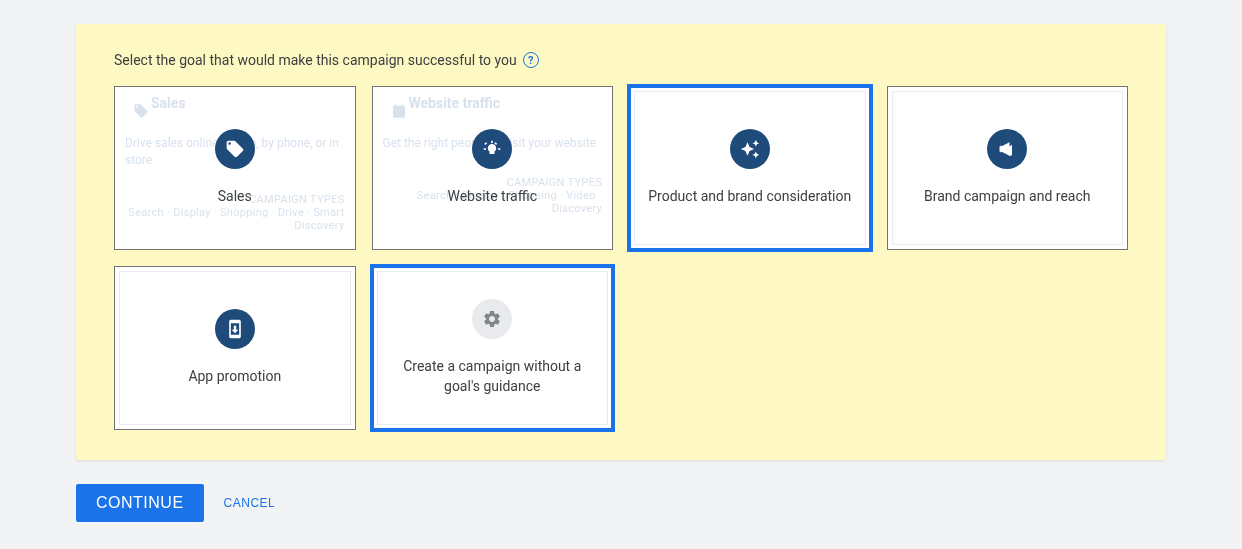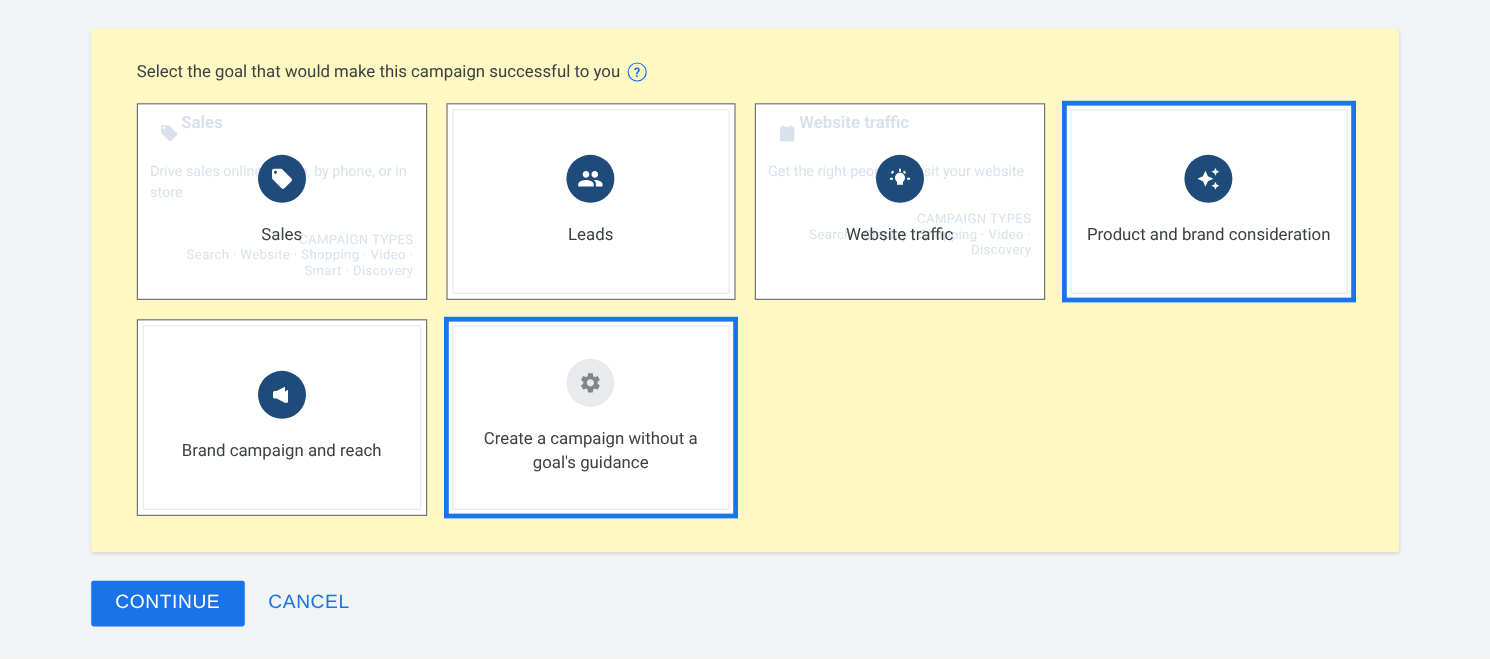--- a/index.html
+++ b/index.html
@@ -144,21 +144,21 @@
       font-weight: 500;
       letter-spacing: 0.5px;
       padding: 10px 20px;
       border-radius: 2px;
       cursor: pointer;
     }
     .btn-cancel {
       background: none;
       border: none;
       color: #1a73e8;
-      font-size: 16px;
+      font-size: 12px;
       font-weight: 500;
       letter-spacing: 0.5px;
       cursor: pointer;
     }
     svg {
       display: block;
     }
   </style>
 </head>
 <body>
@@ -172,46 +172,34 @@
   <div class="grid">
 
     <div class="goal-card">
       <div class="ghost">
         <svg class="ghost-tag-icon" viewBox="0 0 24 24">
             <path fill="#d9e2ec" d="M21.41 11.58l-9-9C12.05 2.22 11.55 2 11 2H4c-1.1 0-2 .9-2 2v7c0 .55.22 1.05.59 1.42l9 9c.36.36.86.58 1.41.58s1.05-.22 1.41-.59l7-7c.37-.36.59-.86.59-1.41s-.23-1.06-.59-1.42zM5.5 7C4.67 7 4 6.33 4 5.5S4.67 4 5.5 4 7 4.67 7 5.5 6.33 7 5.5 7z"></path>
           </svg>
         <div class="ghost-title">Sales</div>
         <div class="ghost-body">Drive sales online, in app, by phone, or in store</div>
         <div class="ghost-types-label">CAMPAIGN TYPES</div>
-        <div class="ghost-types-label">Search · Website · Shopping · Video · Smart · Discovery</div>
+        <div class="ghost-types-label">Search · Display · Shopping · Drive · Smart · Discovery</div>
       </div>
       <div class="goal-inner" style="border:none;">
         <div class="goal-content">
           <div class="icon-circle">
             <svg width="20" height="20" viewBox="0 0 24 24">
                 <path fill="#fff" d="M21.41 11.58l-9-9C12.05 2.22 11.55 2 11 2H4c-1.1 0-2 .9-2 2v7c0 .55.22 1.05.59 1.42l9 9c.36.36.86.58 1.41.58s1.05-.22 1.41-.59l7-7c.37-.36.59-.86.59-1.41s-.23-1.06-.59-1.42zM5.5 7C4.67 7 4 6.33 4 5.5S4.67 4 5.5 4 7 4.67 7 5.5 6.33 7 5.5 7z"></path>
               </svg>
           </div>
           <div class="goal-label">Sales</div>
         </div>
       </div>
     </div>
 
-    <div class="goal-card">
-      <div class="goal-inner">
-        <div class="goal-content">
-          <div class="icon-circle">
-            <svg width="22" height="22" viewBox="0 0 24 24">
-                <path fill="#fff" d="M16 11c1.66 0 2.99-1.34 2.99-3S17.66 5 16 5s-3 1.34-3 3 1.34 3 3 3zm-8 0c1.66 0 2.99-1.34 2.99-3S9.66 5 8 5 5 6.34 5 8s1.34 3 3 3zm0 2c-2.33 0-7 1.17-7 3.5V19h14v-2.5c0-2.33-4.67-3.5-7-3.5zm8 0c-.29 0-.62.02-.97.05 1.16.84 1.97 1.97 1.97 3.45V19h6v-2.5c0-2.33-4.67-3.5-7-3.5z"></path>
-              </svg>
-          </div>
-          <div class="goal-label">Leads</div>
-        </div>
-      </div>
-    </div>
 
     <div class="goal-card">
       <div class="ghost">
         <svg class="ghost-tag-icon" viewBox="0 0 24 24">
             <path fill="#d9e2ec" d="M9 11H7v2h2v-2zm4 0h-2v2h2v-2zm4 0h-2v2h2v-2zm2-7h-1V2h-2v2H8V2H6v2H5c-1.11 0-2 .9-2 2v14c0 1.1.89 2 2 2h14c1.1 0 2-.9 2-2V6c0-1.1-.9-2-2-2z"></path>
           </svg>
         <div class="ghost-title">Website traffic</div>
         <div class="ghost-body">Get the right people to visit your website</div>
         <div class="ghost-types-label">CAMPAIGN TYPES</div>
         <div class="ghost-types-label">Search · Display · Shopping · Video · Discovery</div>
@@ -248,20 +236,32 @@
             <svg width="20" height="20" viewBox="0 0 24 24">
                 <path fill="#fff" d="M18 13v6c0 .55-.45 1-1 1h-2c-.55 0-1-.45-1-1v-4l-4-2v-1l8-5v6zM6 8.5v7l-2 .5V8l2 .5z"></path>
                 <path fill="#fff" d="M3 9v6h2l10 5V4L5 9H3z"></path>
               </svg>
           </div>
           <div class="goal-label">Brand campaign and reach</div>
         </div>
       </div>
     </div>
 
+    <div class="goal-card">
+      <div class="goal-inner">
+        <div class="goal-content">
+          <div class="icon-circle">
+            <svg width="20" height="20" viewBox="0 0 24 24">
+                <path fill="#fff" d="M17 1H7c-1.1 0-2 .9-2 2v18c0 1.1.9 2 2 2h10c1.1 0 2-.9 2-2V3c0-1.1-.9-2-2-2zm0 18H7V5h10v14zm-5-2l4-4h-2.5V8h-3v5H8l4 4z"></path>
+              </svg>
+          </div>
+          <div class="goal-label">App promotion</div>
+        </div>
+      </div>
+    </div>
 
     <div class="goal-card highlight">
       <div class="goal-inner">
         <div class="goal-content">
           <div class="icon-circle grey">
             <svg width="20" height="20" viewBox="0 0 24 24">
                 <path fill="#80868b" d="M19.14 12.94c.04-.3.06-.61.06-.94 0-.32-.02-.64-.07-.94l2.03-1.58c.18-.14.23-.41.12-.61l-1.92-3.32c-.12-.22-.37-.29-.59-.22l-2.39.96c-.5-.38-1.03-.7-1.62-.94l-.36-2.54c-.04-.24-.24-.41-.48-.41h-3.84c-.24 0-.43.17-.47.41l-.36 2.54c-.59.24-1.13.57-1.62.94l-2.39-.96c-.22-.08-.47 0-.59.22L2.74 8.87c-.12.21-.08.47.12.61l2.03 1.58c-.05.3-.09.63-.09.94s.02.64.07.94l-2.03 1.58c-.18.14-.23.41-.12.61l1.92 3.32c.12.22.37.29.59.22l2.39-.96c.5.38 1.03.7 1.62.94l.36 2.54c.05.24.24.41.48.41h3.84c.24 0 .44-.17.47-.41l.36-2.54c.59-.24 1.13-.56 1.62-.94l2.39.96c.22.08.47 0 .59-.22l1.92-3.32c.12-.22.07-.47-.12-.61l-2.01-1.58zM12 15.6c-1.98 0-3.6-1.62-3.6-3.6s1.62-3.6 3.6-3.6 3.6 1.62 3.6 3.6-1.62 3.6-3.6 3.6z"></path>
               </svg>
           </div>
           <div class="goal-label">Create a campaign without a goal's guidance</div>

